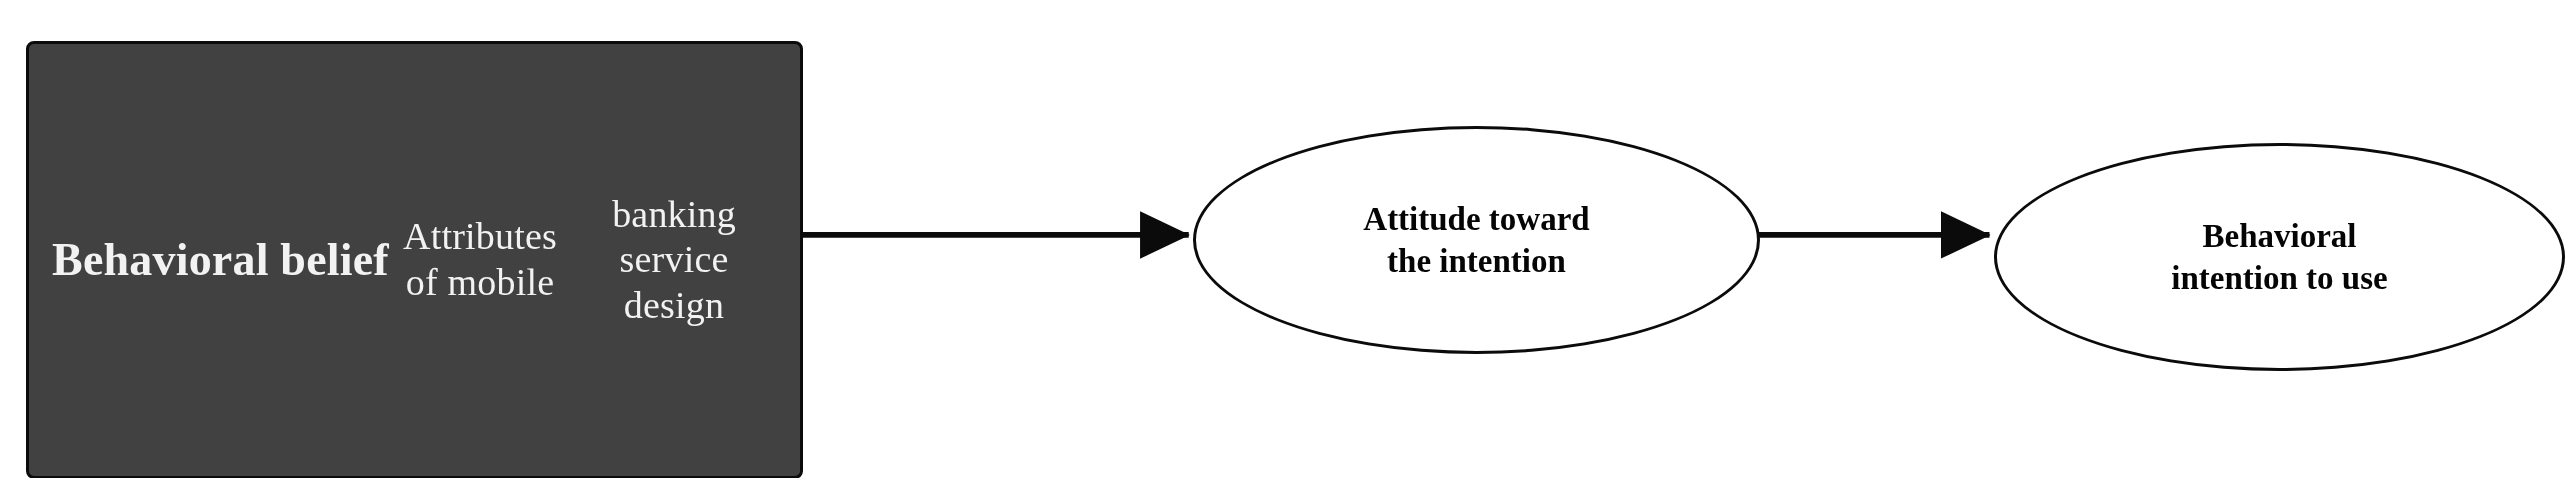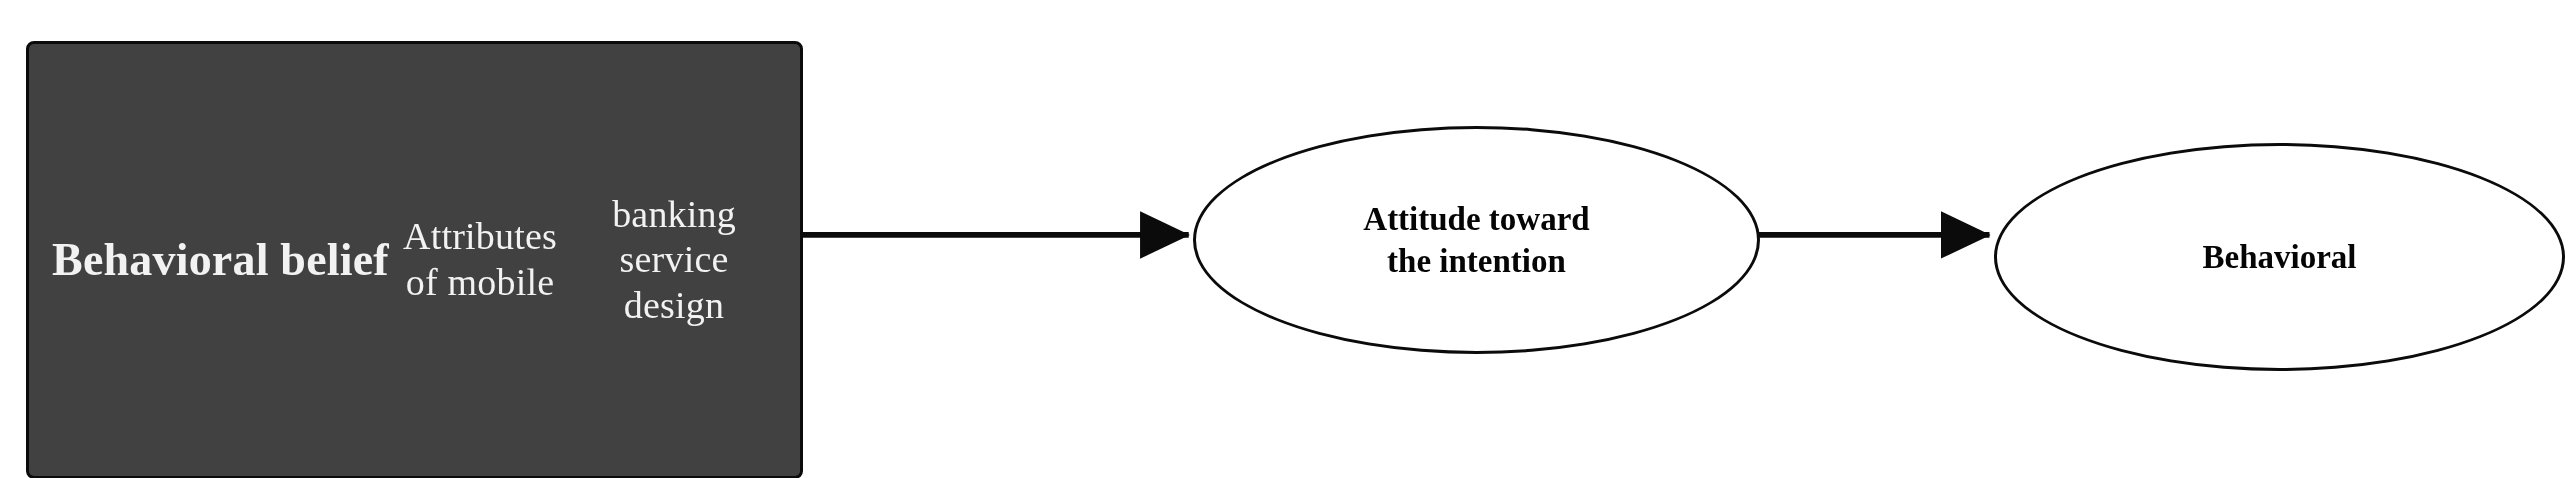--- a/index.html
+++ b/index.html
@@ -117,16 +117,17 @@
     <div class="node-box-sub">banking service design</div>
   </div>
 
   <div class="node-ellipse" id="node-attitude">
     <div class="line">Attitude toward</div>
     <div class="line">the intention</div>
   </div>
 
   <div class="node-ellipse" id="node-intention">
     <div class="line">Behavioral</div>
+    <div class="line">intention to use</div>
   </div>
 
 </div>
 
 
 </body></html>

